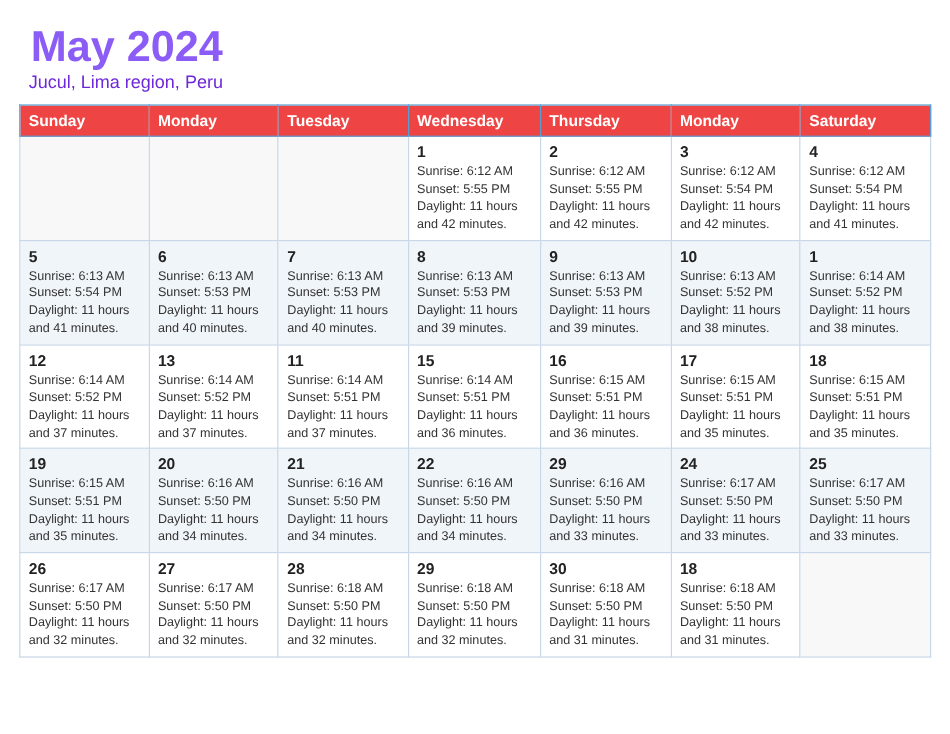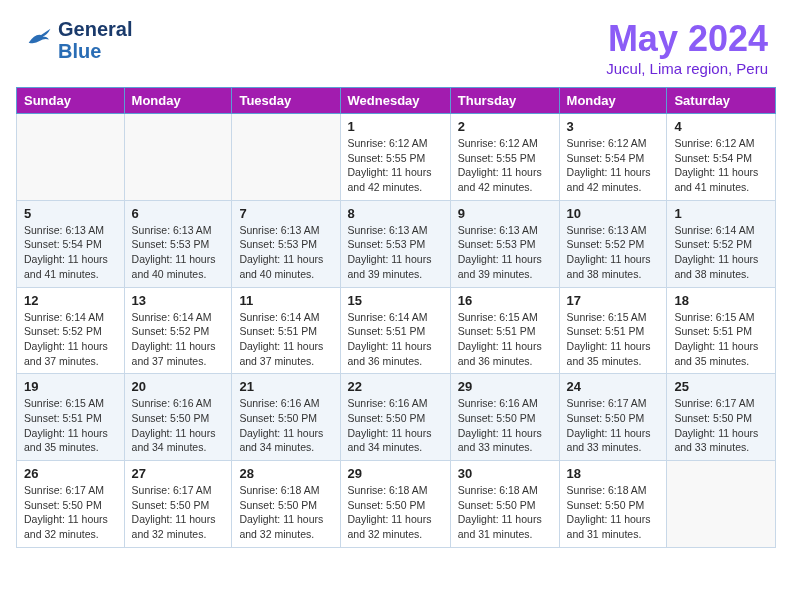--- a/index.html
+++ b/index.html
@@ -28,21 +28,21 @@
       color: #6d28d9;
     }
     .calendar-table {
       width: 100%;
       border-collapse: collapse;
       padding: 0 8px;
       margin: 0 8px;
       width: calc(100% - 16px);
     }
     .calendar-table th {
-      background: #a21caf;
+      background: #ef4444;
       color: #fff;
       text-align: left;
       padding: 5px 7px;
       font-size: 13px;
       font-weight: bold;
       border: 1px solid #5a9fd4;
     }
     .calendar-table td {
       vertical-align: top;
       border: 1px solid #c8d8e8;
@@ -97,31 +97,20 @@
     }
     .table-wrap {
       padding: 0 8px 8px 8px;
     }
   </style>
 </head>
 <body>
 
 <div>
   <div class="header">
-    <div class="logo-wrapper">
-      <div class="logo-icon">
-        <svg class="bird-svg" viewBox="0 0 36 28">
-          <path d="M6 20 Q14 8 22 10 Q28 6 34 2 Q30 10 24 12 Q30 12 32 16 Q26 14 20 18 Q14 22 6 20Z" fill="#2a6db5"></path>
-        </svg>
-      </div>
-      <div class="logo-lines">
-        <div class="logo-general">General</div>
-        <div class="logo-blue">Blue</div>
-      </div>
-    </div>
     <div class="title-block">
       <div class="month-title">May 2024</div>
       <div class="location-title">Jucul, Lima region, Peru</div>
     </div>
   </div>
 
   <div class="table-wrap">
     <table class="calendar-table">
       <thead>
         <tr>

